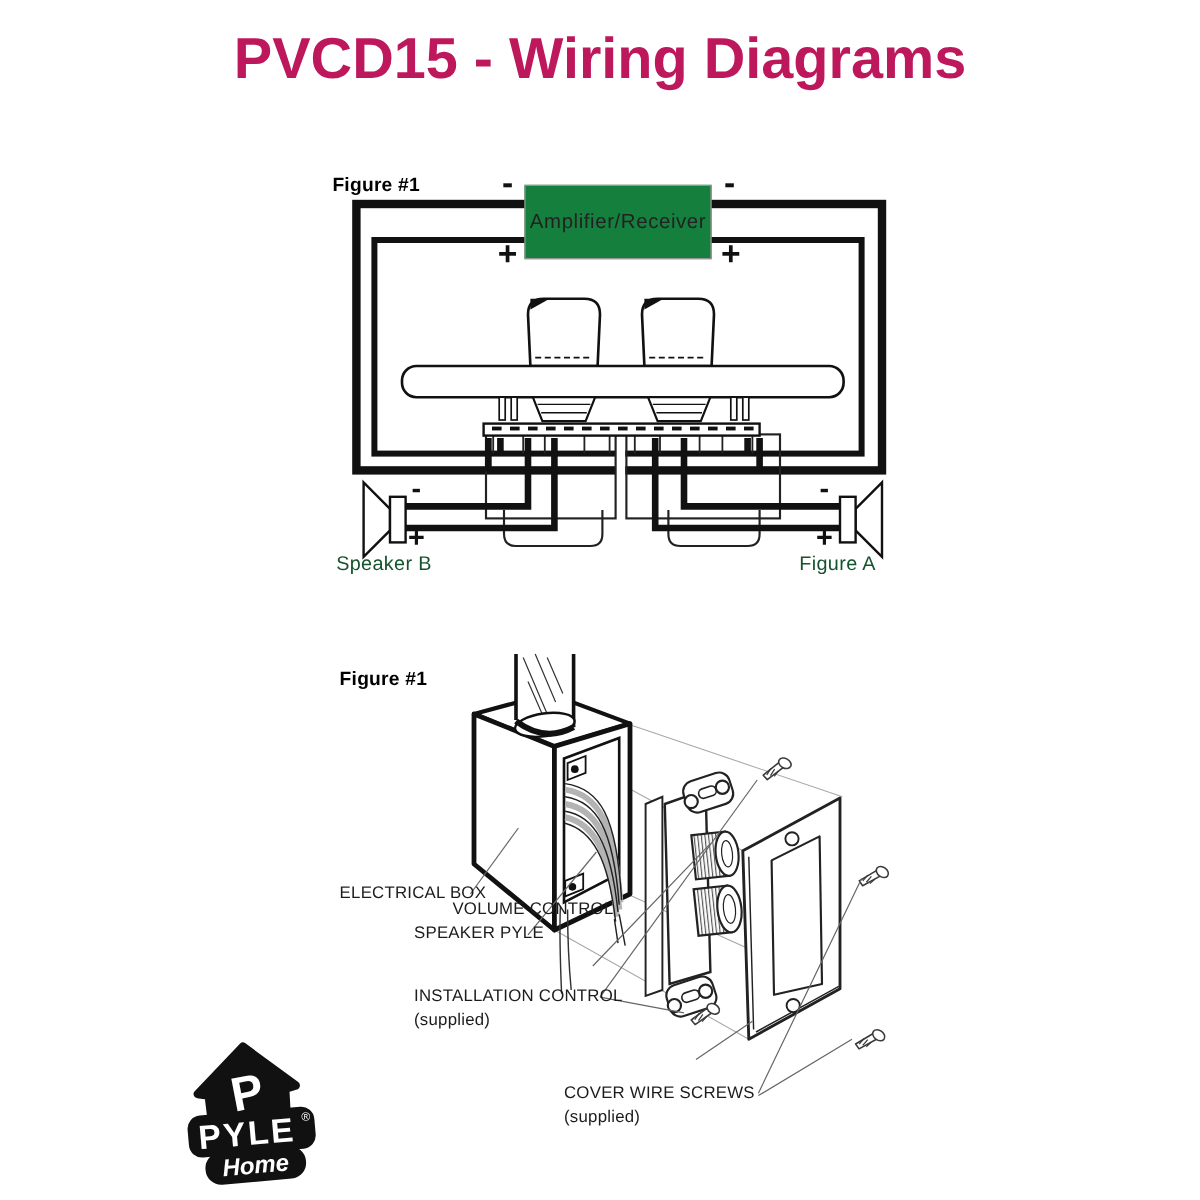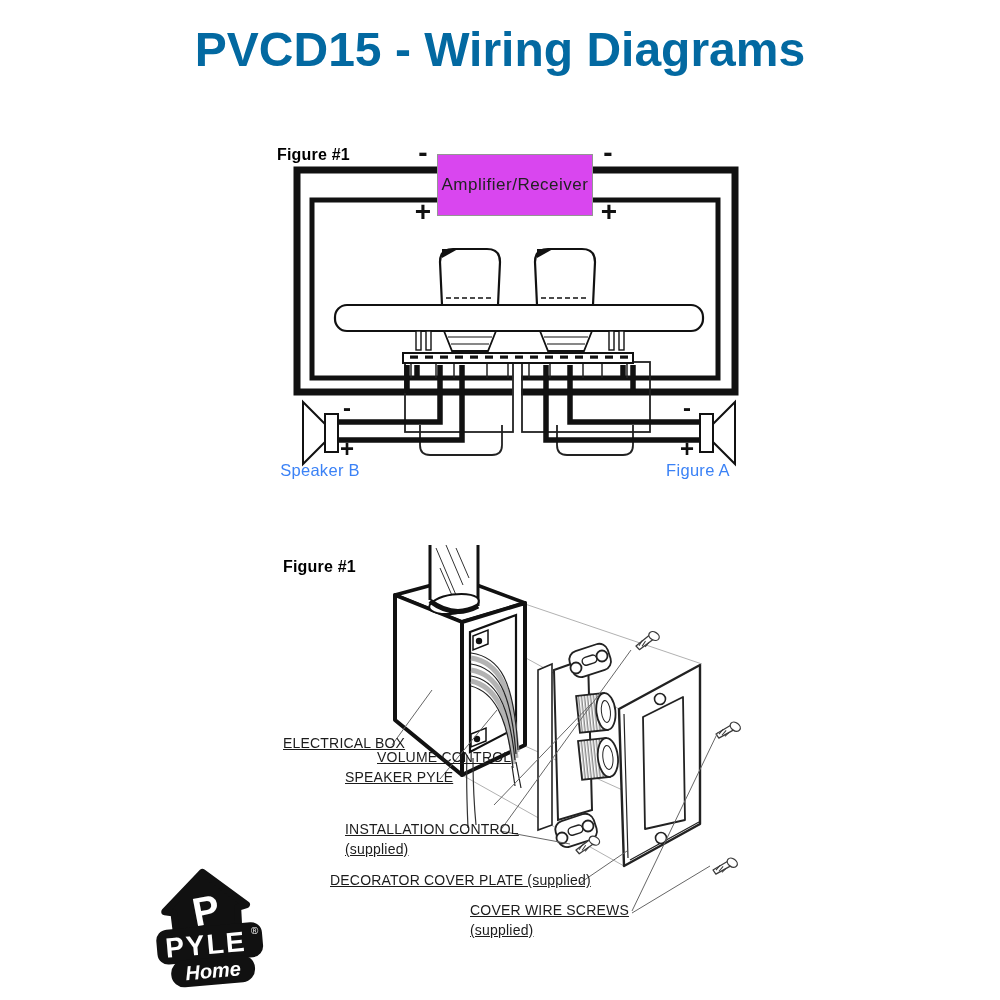--- a/index.html
+++ b/index.html
@@ -1,29 +1,29 @@
 <!DOCTYPE html>
 <html><head>
 <meta charset="utf-8">
 <style>
   html,body{margin:0;padding:0;background:#fff;}
   .page{position:relative;width:1000px;height:1000px;background:#fff;overflow:hidden;
         font-family:"Liberation Sans",sans-serif;color:#1a1a1a;}
   .abs{position:absolute;}
   .title{position:absolute;top:22px;left:0;width:1000px;text-align:center;
-         font-size:48px;font-weight:800;letter-spacing:0px;color:#0369a1;}
+         font-size:48px;font-weight:800;letter-spacing:0px;color:#be185d;}
   .figlabel{position:absolute;font-size:16px;font-weight:700;color:#000000;letter-spacing:.2px;}
-  .ampbox{position:absolute;left:437px;top:154px;width:154px;height:60px;background:#d946ef;
+  .ampbox{position:absolute;left:437px;top:154px;width:154px;height:60px;background:#15803d;
           border:1.3px solid #949494;display:flex;align-items:center;justify-content:center;
           font-size:17px;color:#222;letter-spacing:.5px;}
   .sign{position:absolute;font-weight:700;color:#111;text-align:center;width:22px;line-height:1;}
   .sign.big{font-size:28px;}
   .sign.small{font-size:24px;}
-  .spklabel{position:absolute;font-size:16.5px;color:#3b82f6;text-align:center;width:96px;letter-spacing:.3px;}
-  .callout{position:absolute;font-size:14px;color:#1c1c1c;letter-spacing:.2px;white-space:nowrap;text-decoration:underline;}
+  .spklabel{position:absolute;font-size:16.5px;color:#14532d;text-align:center;width:96px;letter-spacing:.3px;}
+  .callout{position:absolute;font-size:14px;color:#1c1c1c;letter-spacing:.2px;white-space:nowrap;}
 </style>
 </head>
 <body>
 
 <div class="page">
 
   <div class="title">PVCD15 - Wiring Diagrams</div>
 
   <svg class="abs" style="left:240px;top:115px" width="520" height="360" viewBox="0 0 520 360">
 
@@ -218,21 +218,20 @@
     </g>
   </svg>
 
   <div class="figlabel" style="left:283px;top:558px">Figure #1</div>
 
   <div class="callout" style="left:283px;top:735px">ELECTRICAL BOX</div>
   <div class="callout" style="left:345px;top:769px">SPEAKER PYLE</div>
   <div class="callout" style="left:377px;top:749px">VOLUME CONTROL</div>
   <div class="callout" style="left:345px;top:821px">INSTALLATION CONTROL</div>
   <div class="callout" style="left:345px;top:841px">(supplied)</div>
-  <div class="callout" style="left:330px;top:872px">DECORATOR COVER PLATE (supplied)</div>
   <div class="callout" style="left:470px;top:902px">COVER WIRE SCREWS</div>
   <div class="callout" style="left:470px;top:922px">(supplied)</div>
 
   <svg class="abs" style="left:150px;top:864px" width="120" height="124" viewBox="0 0 120 124">
     <g transform="rotate(-5 58 60)">
       <path d="M16,44 L57,8 L98,44 L89,46 L88,74 Q57,87 26,74 L25,46 Z" fill="#111" stroke="#111" stroke-width="7" stroke-linejoin="round"></path>
       <text x="57" y="60" font-size="40" font-weight="bold" fill="#fff" text-anchor="middle" font-family="Liberation Sans, sans-serif" transform="rotate(-6 57 45)">P</text>
       <rect x="5" y="62" width="106" height="35" rx="11" fill="#111"></rect>
       <text x="54" y="90" font-size="28" font-weight="bold" fill="#fff" text-anchor="middle" letter-spacing="2" font-family="Liberation Sans, sans-serif">PYLE</text>
       <text x="104" y="74" font-size="10" fill="#fff" text-anchor="middle" font-family="Liberation Sans, sans-serif">®</text>

